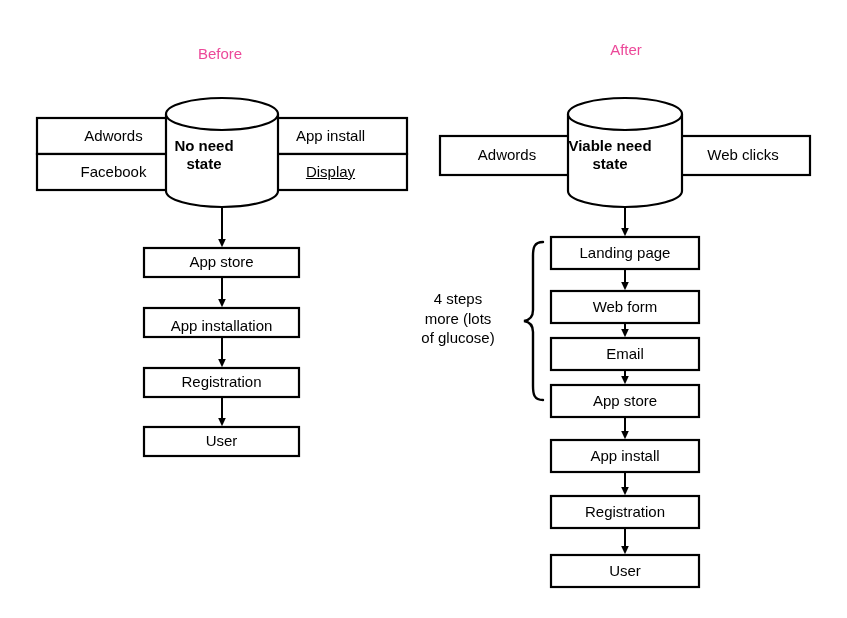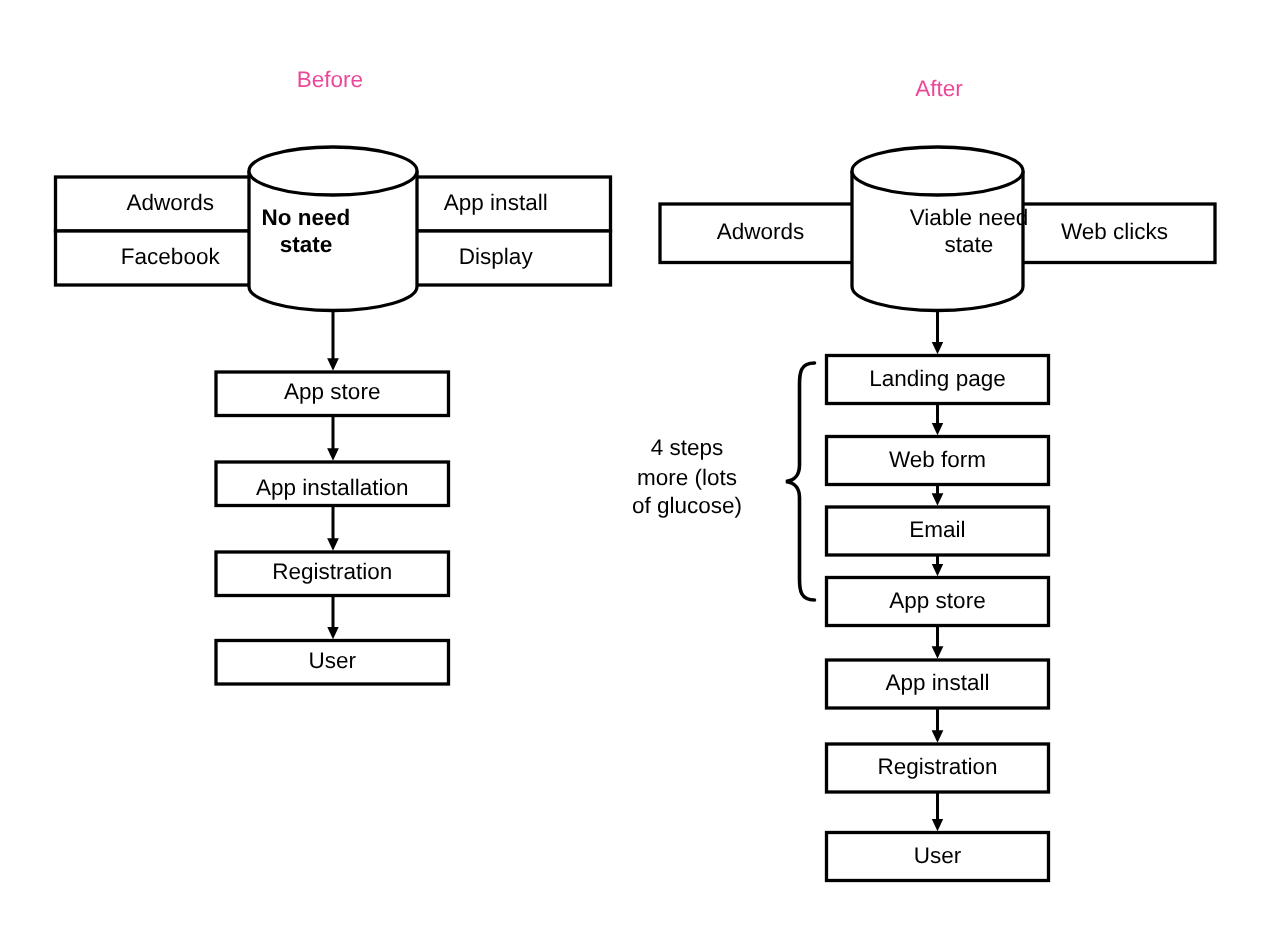--- a/index.html
+++ b/index.html
@@ -27,21 +27,21 @@
     height: 618px;
   }
   .col-title {
     position: absolute;
     text-align: center;
     font-size: 15px;
     color: #ec4899;
     white-space: nowrap;
   }
   #title-before { left: 150px; top: 45px; width: 140px; }
-  #title-after  { left: 556px; top: 51px; width: 140px; }
+  #title-after  { left: 556px; top: 41px; width: 140px; }
 
   .node-label {
     position: absolute;
     display: flex;
     align-items: center;
     justify-content: center;
     text-align: center;
     font-size: 15px;
     line-height: 1.22;
     color: #000;
@@ -142,34 +142,34 @@
 
     </g>
   </svg>
 
   <div class="col-title" id="title-before">Before</div>
   <div class="col-title" id="title-after">After</div>
 
   <div class="node-label" style="left:37px; top:118px; width:153px; height:36px;">Adwords</div>
   <div class="node-label" style="left:37px; top:154px; width:153px; height:36px;">Facebook</div>
   <div class="node-label" style="left:254px; top:118px; width:153px; height:36px;">App install</div>
-  <div class="node-label" style="left:254px; top:154px; width:153px; height:36px;">Display</div>
+  <div class="node-label" style="left:254px; top:154px; width:153px; height:36px;text-decoration:underline;">Display</div>
 
   <div class="node-label" style="left:148px; top:120px; width:112px; height:70px; white-space:pre-line;font-weight:bold;">No need
 state</div>
 
   <div class="node-label" style="left:144px; top:248px; width:155px; height:29px;">App store</div>
   <div class="node-label" style="left:144px; top:308px; width:155px; height:36px;">App installation</div>
   <div class="node-label" style="left:144px; top:368px; width:155px; height:29px;">Registration</div>
   <div class="node-label" style="left:144px; top:427px; width:155px; height:29px;">User</div>
 
   <div class="node-label" style="left:440px; top:136px; width:134px; height:39px;">Adwords</div>
   <div class="node-label" style="left:676px; top:136px; width:134px; height:38px;">Web clicks</div>
 
-  <div class="node-label" style="left:584px; top:120px; width:124px; height:70px; white-space:pre-line;">Viable need
+  <div class="node-label" style="left:548px; top:120px; width:124px; height:70px; white-space:pre-line;font-weight:bold;">Viable need
 state</div>
 
   <div class="node-label" style="left:551px; top:237px; width:148px; height:32px;">Landing page</div>
   <div class="node-label" style="left:551px; top:291px; width:148px; height:32px;border-radius:11px;">Web form</div>
   <div class="node-label" style="left:551px; top:338px; width:148px; height:32px;">Email</div>
   <div class="node-label" style="left:551px; top:385px; width:148px; height:32px;">App store</div>
   <div class="node-label" style="left:551px; top:440px; width:148px; height:32px;">App install</div>
   <div class="node-label" style="left:551px; top:496px; width:148px; height:32px;">Registration</div>
   <div class="node-label" style="left:551px; top:555px; width:148px; height:32px;">User</div>
 

